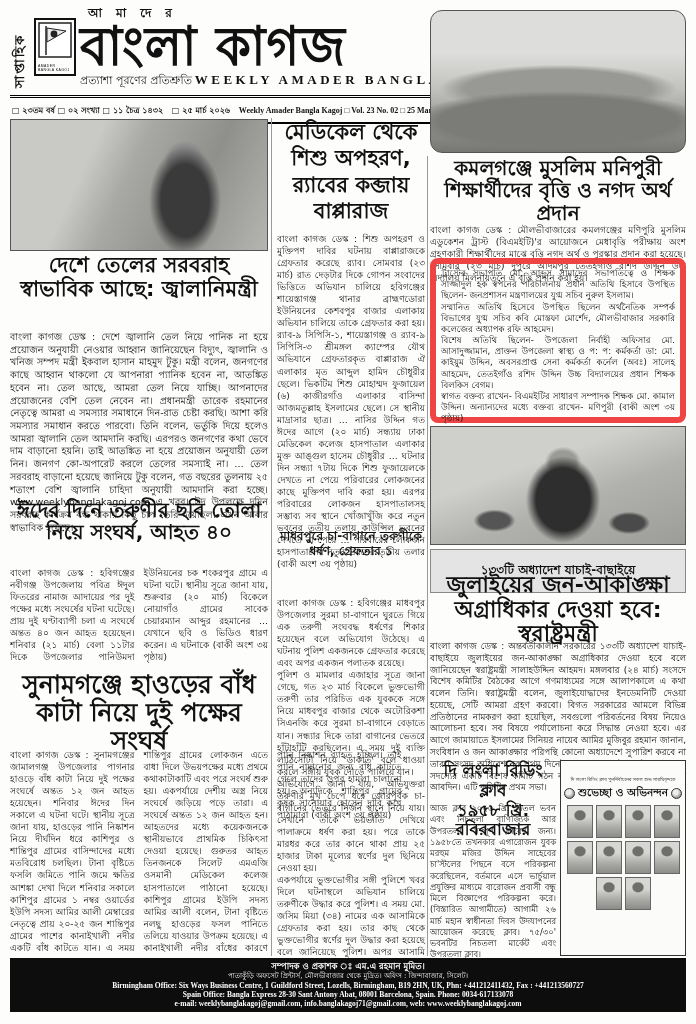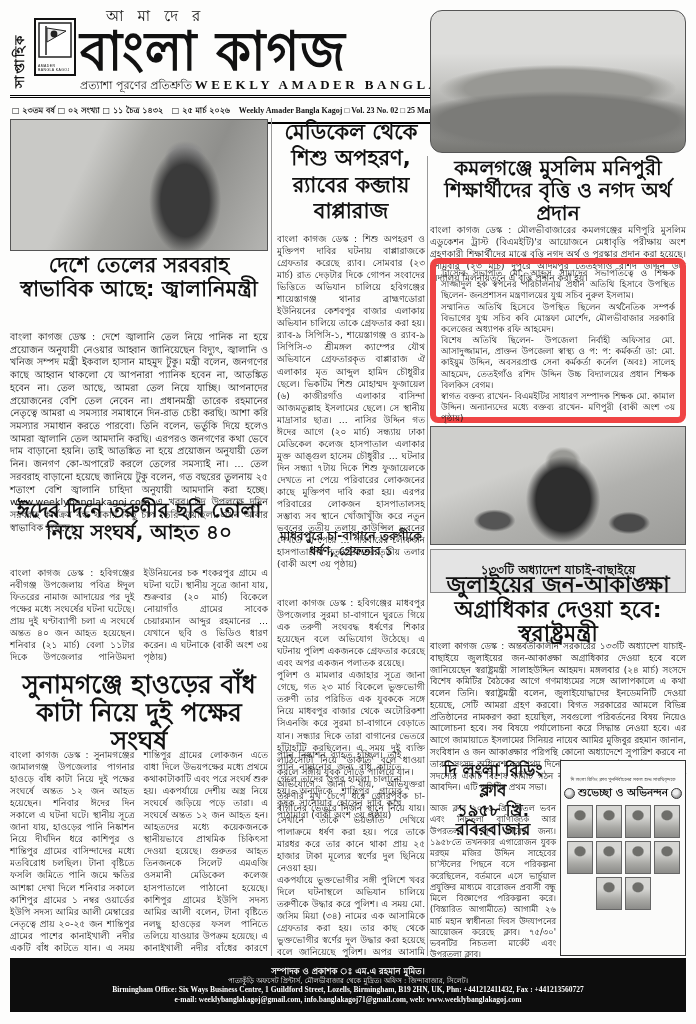--- a/index.html
+++ b/index.html
@@ -13,21 +13,21 @@
 
   
   .mast { left:10px; top:4px; width:414px; height:90px; display:flex; align-items:flex-start; }
   .mast-vert { writing-mode:vertical-rl; transform:rotate(180deg);
                font-weight:700; font-size:13px; letter-spacing:2px; height:78px; margin-top:6px; }
   .logo-box { width:46px; height:58px; border:2px solid #111; margin:14px 4px 0 3px;
               display:flex; flex-direction:column; align-items:center; justify-content:space-between; padding:2px; }
   .logo-box svg { display:block; }
   .logo-cap { font-size:3.5px; letter-spacing:.4px; font-family:"Liberation Sans", sans-serif; }
   .mast-main { flex:1; text-align:left; }
-  .amader { font-weight:400; font-size:15px; letter-spacing:14px; margin-left:26px; }
+  .amader { font-weight:700; font-size:12px; letter-spacing:14px; margin-left:8px; }
   .mast-title { font-weight:900; font-size:50px; line-height:.92; letter-spacing:1px;
                 transform:scaleY(1.08); white-space:nowrap; }
   .tagline { font-size:11px; margin-top:2px; white-space:nowrap; }
   .tagline .en { font-family:"Liberation Serif", serif; font-weight:700; letter-spacing:3.5px; font-size:13px; }
 
   
   .infobar { left:10px; top:95px; width:450px; height:21px;
              border-top:3px double #000; border-bottom:2px solid #000;
              display:flex; align-items:center; justify-content:space-between;
              font-size:8px; font-weight:700; padding:12px 2px; }
@@ -202,16 +202,17 @@
       <div class="pt"></div>
       <div class="pt"></div>
       <div class="pt"></div>
     </div>
   </div>
 
   <footer class="abs footer">
     <div class="f-bn1 bn">সম্পাদক ও প্রকাশক ঃ এম.এ রহমান মুমিত।</div>
     <div class="f-bn2 bn">পাতাকুঁড়ি অফসেট প্রিন্টার্স, মৌলভীবাজার থেকে মুদ্রিত। অফিস : জিন্দাবাজার, সিলেট।</div>
     <div class="f-en">Birmingham Office: Six Ways Business Centre, 1 Guildford Street, Lozells, Birmingham, B19 2HN, UK, Phn: +441212411432, Fax : +441213560727</div>
+    <div class="f-en">Spain Office: Bangla Express 28-30 Sant Antony Abat, 08001 Barcelona, Spain. Phone: 0034-617133078</div>
     <div class="f-en">e-mail: weeklybanglakagoj@gmail.com,  info.banglakagoj71@gmail.com, web: www.weeklybanglakagoj.com</div>
   </footer>
 
 </div>
 
 </body></html>

